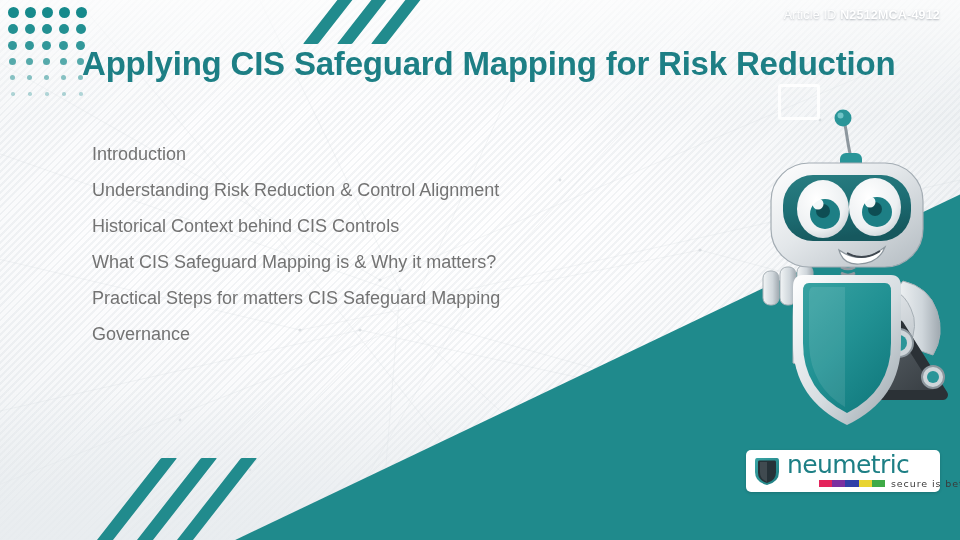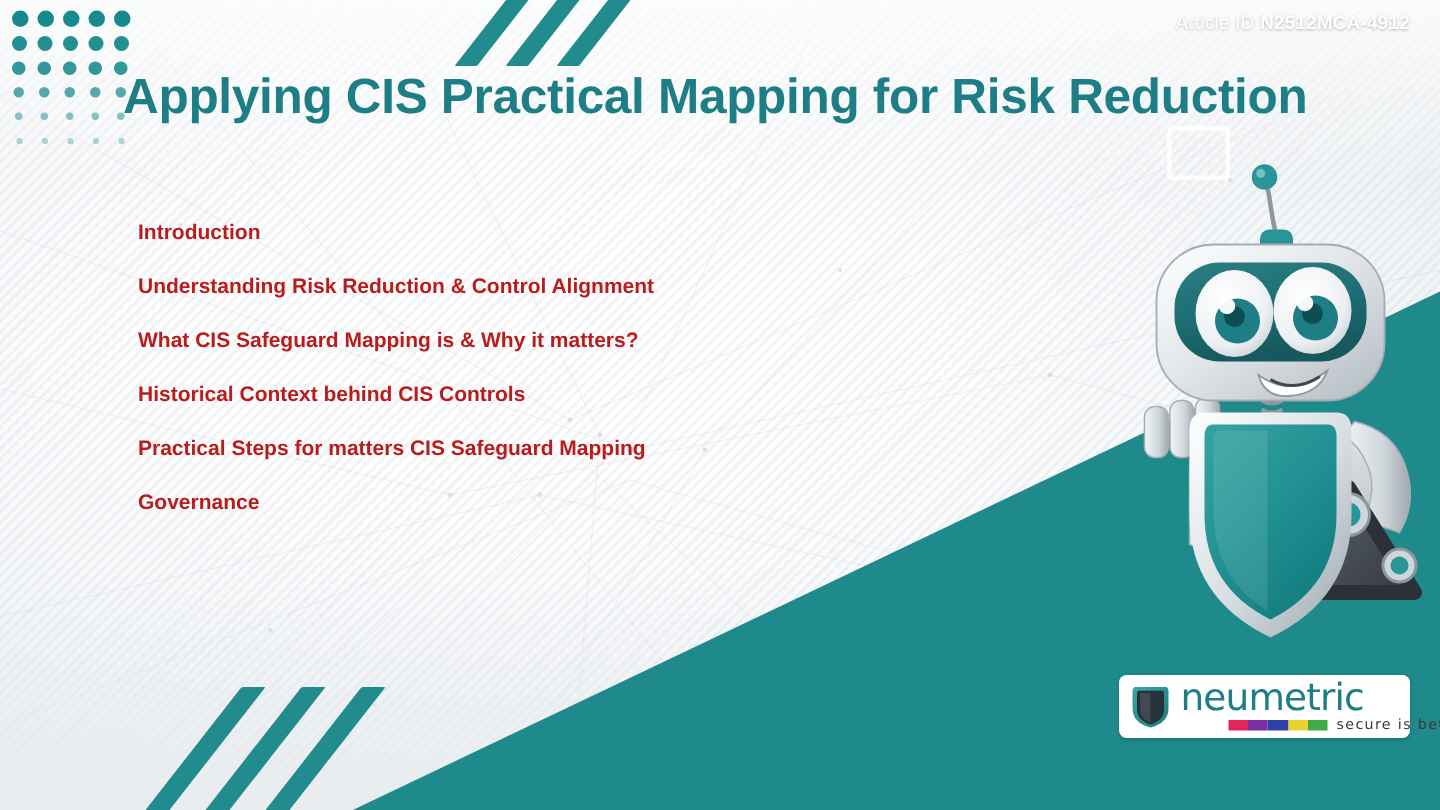--- a/index.html
+++ b/index.html
@@ -81,21 +81,21 @@
     position:absolute;left:82px;top:45px;width:860px;
     font-size:33px;font-weight:700;color:#1d7f85;
     letter-spacing:-.2px;line-height:1.15;
   }
 
   
   .toc{
     position:absolute;left:92px;top:136px;width:560px;
   }
   .toc-item{
-    font-size:14px;font-weight:700;color:#b91c1c;
+    font-size:18px;font-weight:400;color:#737373;
     line-height:1;margin-bottom:0;height:36px;display:flex;align-items:center;
     white-space:nowrap;
   }
 
   
   .robot{position:absolute;left:735px;top:105px;width:225px;height:330px;}
   .robot svg{width:100%;height:100%;display:block;}
 
   
   .shield-text{
@@ -227,27 +227,27 @@
     <i style="left:84px;"></i>
   </div>
 
   <div class="ghost-square"></div>
 
   <div class="article-id">
     <span class="lbl">Article ID</span>
     <span class="val">N2512MCA-4912</span>
   </div>
 
-  <div class="title">Applying CIS Practical Mapping for Risk Reduction</div>
+  <div class="title">Applying CIS Safeguard Mapping for Risk Reduction</div>
 
   <div class="toc">
     <div class="toc-item">Introduction</div>
     <div class="toc-item">Understanding Risk Reduction &amp; Control Alignment</div>
+    <div class="toc-item">Historical Context behind CIS Controls</div>
     <div class="toc-item">What CIS Safeguard Mapping is &amp; Why it matters?</div>
-    <div class="toc-item">Historical Context behind CIS Controls</div>
     <div class="toc-item">Practical Steps for matters CIS Safeguard Mapping</div>
     <div class="toc-item">Governance</div>
   </div>
 
   <div class="robot">
     <svg viewBox="0 0 225 330">
       <defs>
         <linearGradient id="gBody" x1="0" y1="0" x2="1" y2="1">
           <stop offset="0%" stop-color="#ffffff"></stop>
           <stop offset="45%" stop-color="#e3e7ea"></stop>

